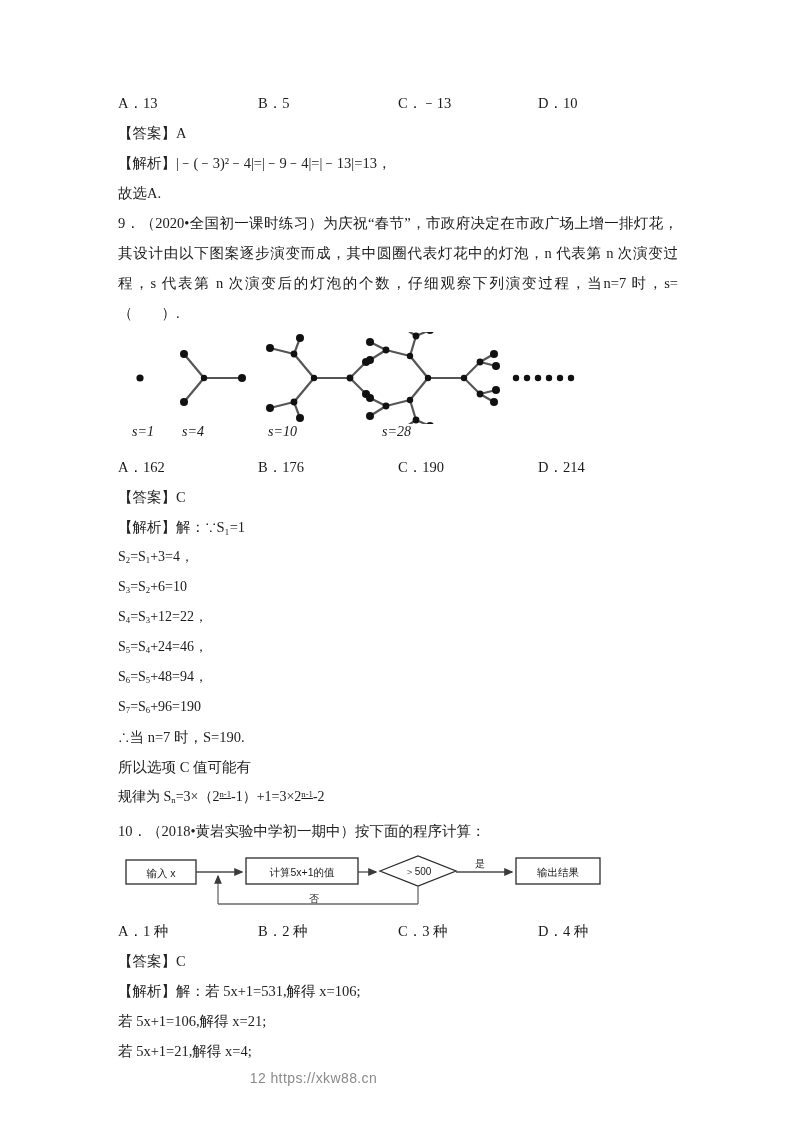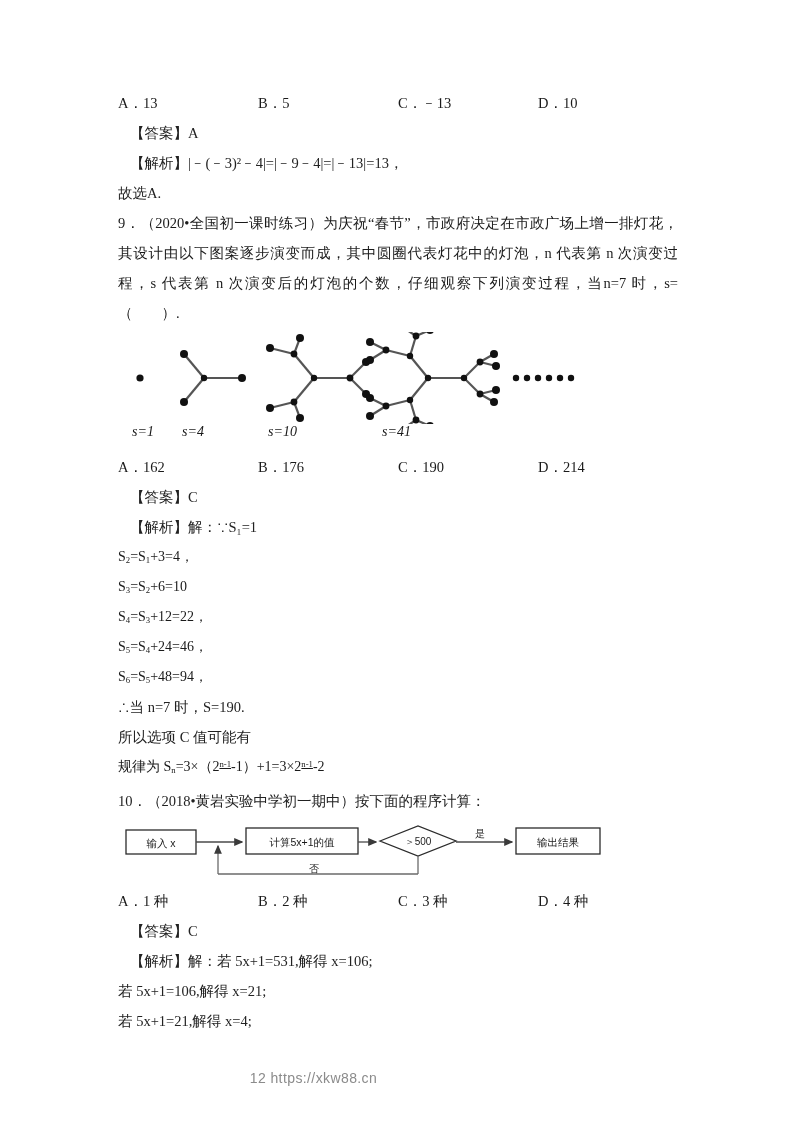--- a/index.html
+++ b/index.html
@@ -37,21 +37,21 @@
     display: flex;
     font-size: 14.5px;
     line-height: 30px;
   }
   .opts .opt { width: 140px; flex: 0 0 140px; }
   .indent-para {
     font-size: 14.5px;
     line-height: 30px;
     text-align: justify;
   }
-  .tag { letter-spacing: 0px; margin-left: 12px; }
+  .tag { letter-spacing: 0px; }
   sub {
     font-size: 0.62em;
     vertical-align: -0.28em;
     line-height: 0;
   }
   sup {
     font-size: 0.62em;
     vertical-align: 0.5em;
     line-height: 0;
     text-decoration: underline;
@@ -225,39 +225,40 @@
             <circle cx="453" cy="46" r="3.2"></circle>
           </g>
         </g>
       </svg>
     </div>
 
     <div class="fig-labels">
       <span style="left:14px">s=1</span>
       <span style="left:64px">s=4</span>
       <span style="left:150px">s=10</span>
-      <span style="left:264px">s=41</span>
+      <span style="left:264px">s=28</span>
     </div>
 
     <div class="opts" style="margin-top:6px">
       <span class="opt">A．162</span>
       <span class="opt">B．176</span>
       <span class="opt">C．190</span>
       <span class="opt">D．214</span>
     </div>
 
     <div class="line"><span class="tag">【答案】</span><span>C</span></div>
 
     <div class="line"><span class="tag">【解析】</span><span>解：∵S₁=1</span></div>
 
     <div class="eqline">S<sub>2</sub>=S<sub>1</sub>+3=4，</div>
     <div class="eqline">S<sub>3</sub>=S<sub>2</sub>+6=10</div>
     <div class="eqline">S<sub>4</sub>=S<sub>3</sub>+12=22，</div>
     <div class="eqline">S<sub>5</sub>=S<sub>4</sub>+24=46，</div>
     <div class="eqline">S<sub>6</sub>=S<sub>5</sub>+48=94，</div>
+    <div class="eqline">S<sub>7</sub>=S<sub>6</sub>+96=190</div>
 
     <div class="line">∴当 n=7 时，S=190.</div>
     <div class="line">所以选项 C 值可能有</div>
 
     <div class="eqline"><span>规律为 S</span><sub>n</sub><span>=3×（2</span><sup>n-1</sup><span>-1）+1=3×2</span><sup>n-1</sup><span>-2</span></div>
 
     <div class="line" style="margin-top:4px"><span>10．</span><span>（2018•黄岩实验中学初一期中）</span><span>按下面的程序计算：</span></div>
 
     <div class="flow">
       <svg width="560" height="62" viewBox="0 0 560 62" xmlns="http://www.w3.org/2000/svg">

